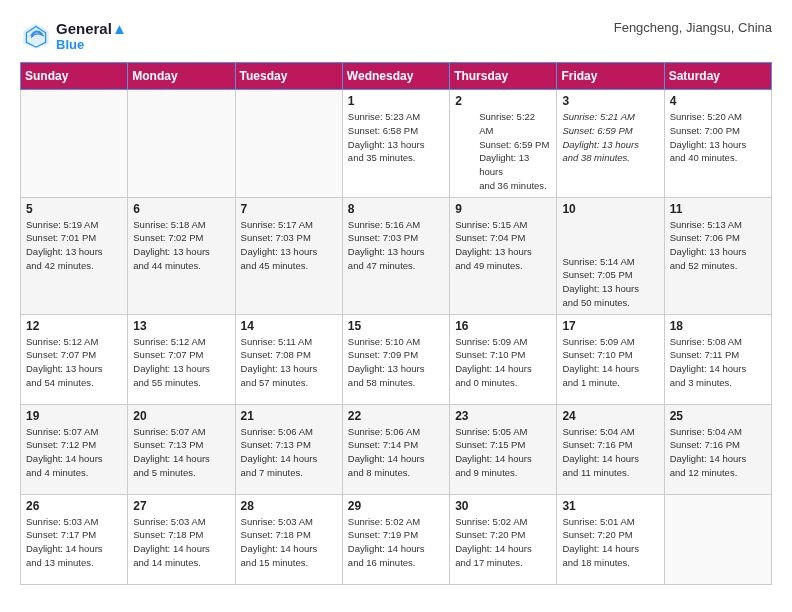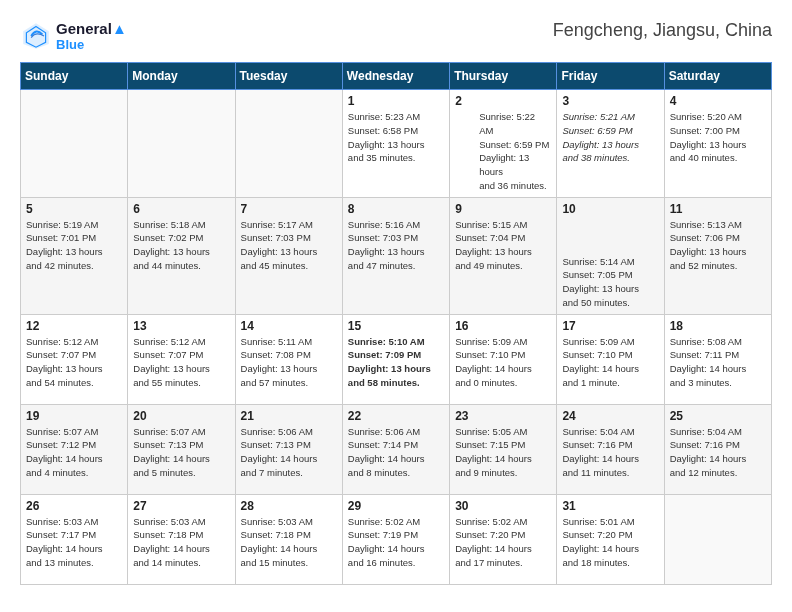--- a/index.html
+++ b/index.html
@@ -27,30 +27,30 @@
     }
     .title-area {
       text-align: right;
     }
     .month-year {
       font-size: 32px;
       font-weight: bold;
       color: #1a1a2e;
     }
     .location {
-      font-size: 18px;
+      font-size: 13px;
       color: #444;
     }
     table {
       width: 100%;
       border-collapse: collapse;
       table-layout: fixed;
     }
     th {
-      background: #0c4a6e;
+      background: #be185d;
       color: #fff;
       font-size: 12px;
       font-weight: bold;
       padding: 6px 4px;
       text-align: left;
       border: 1px solid #5590e0;
     }
     td {
       border: 1px solid #ccc;
       vertical-align: top;
@@ -213,21 +213,21 @@
         </td>
         <td>
           <span class="day-num">14</span>
           <div class="day-info" style="white-space: pre-line;">Sunrise: 5:11 AM
 Sunset: 7:08 PM
 Daylight: 13 hours
 and 57 minutes.</div>
         </td>
         <td>
           <span class="day-num">15</span>
-          <div class="day-info" style="white-space: pre-line; font-weight: bold;">Sunrise: 5:10 AM
+          <div class="day-info" style="white-space: pre-line;">Sunrise: 5:10 AM
 Sunset: 7:09 PM
 Daylight: 13 hours
 and 58 minutes.</div>
         </td>
         <td>
           <span class="day-num">16</span>
           <div class="day-info" style="white-space: pre-line;">Sunrise: 5:09 AM
 Sunset: 7:10 PM
 Daylight: 14 hours
 and 0 minutes.</div>

